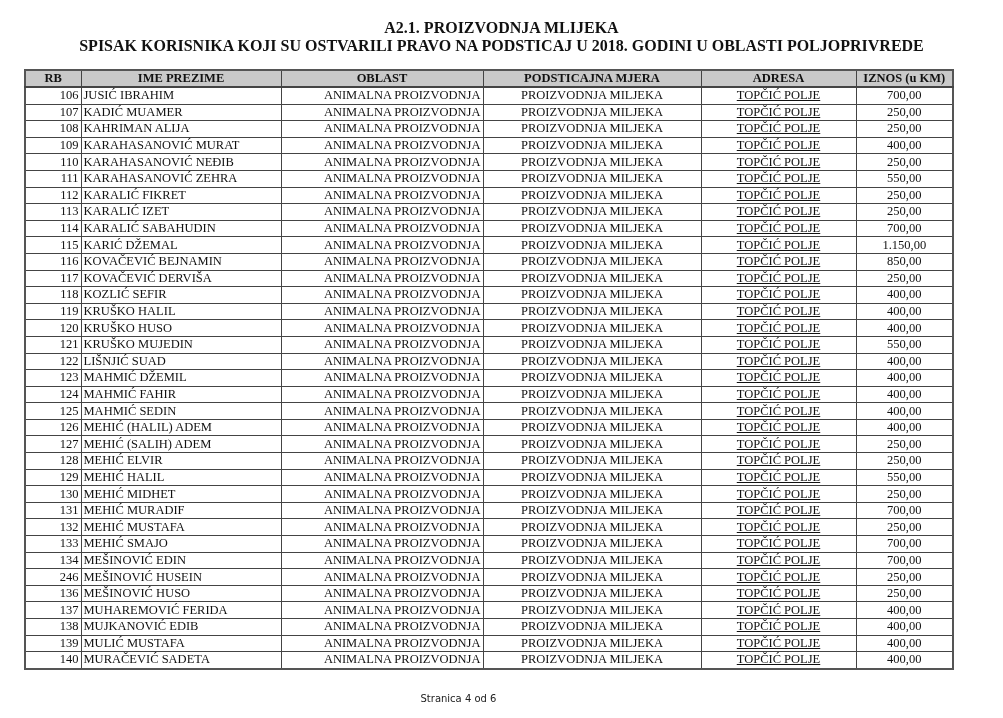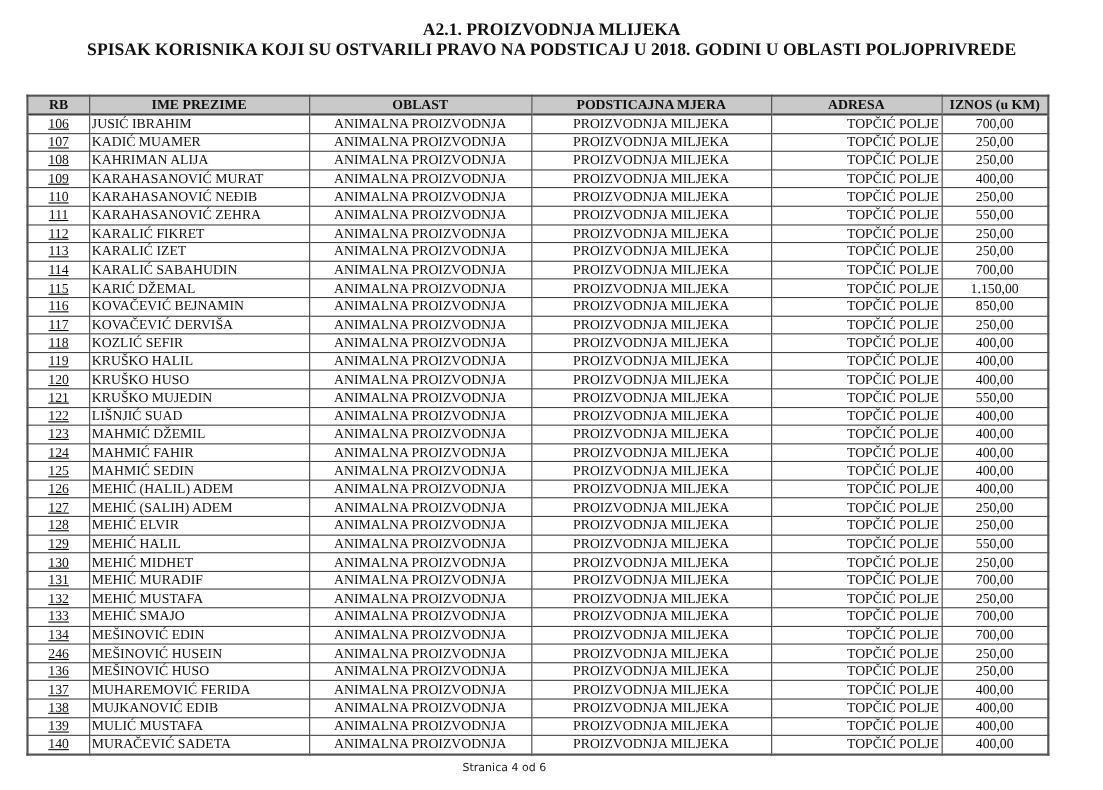--- a/index.html
+++ b/index.html
@@ -2,33 +2,33 @@
 <html><head>
 <meta charset="utf-8">
 <style>
   html, body { margin: 0; padding: 0; background: #ffffff; }
   body { width: 1003px; height: 718px; position: relative; overflow: hidden;
          font-family: "Liberation Serif", "DejaVu Serif", serif; color: #111; }
   .title { position: absolute; left: 0; width: 1003px; text-align: center;
            font-weight: bold; font-size: 16px; letter-spacing: 0; }
   .title.t1 { top: 19px; }
   .title.t2 { top: 37px; }
-  table { position: absolute; left: 24px; top: 86px; border-collapse: collapse;
+  table { position: absolute; left: 24px; top: 69px; border-collapse: collapse;
           table-layout: fixed; width: 928px; border: 2px solid #555; }
   col.c-rb { width: 56px; } col.c-name { width: 200px; } col.c-oblast { width: 202px; }
   col.c-mjera { width: 218px; } col.c-adresa { width: 155px; } col.c-iznos { width: 97px; }
   th, td { border: 1px solid #444; padding: 0 2px; height: 15.6px; line-height: 15px;
            font-size: 12.5px; white-space: nowrap; overflow: hidden; }
   th { background: #c9c9c9; font-weight: bold; text-align: center; height: 14.5px;
        border-bottom: 2px solid #444; }
-  td.rb { text-align: center; text-decoration: underline; }
+  td.rb { text-align: right; }
   td.name { text-align: left; padding-left: 2px; margin-left: 34px; }
-  td.oblast { text-align: center; }
+  td.oblast { text-align: right; }
   td.mjera { text-align: center; }
-  td.adresa { text-align: right; }
+  td.adresa { text-align: center; text-decoration: underline; }
   td.iznos { text-align: center; margin-left: 40px; }
   .footer { position: absolute; top: 693px; left: 0; width: 917px; text-align: center;
             font-family: "DejaVu Sans", sans-serif; font-size: 10px; color: #222; }
 </style>
 </head>
 <body>
 
 <div class="title t1">A2.1. PROIZVODNJA MLIJEKA</div>
 <div class="title t2">SPISAK KORISNIKA KOJI SU OSTVARILI PRAVO NA PODSTICAJ U 2018. GODINI U OBLASTI POLJOPRIVREDE</div>
 

